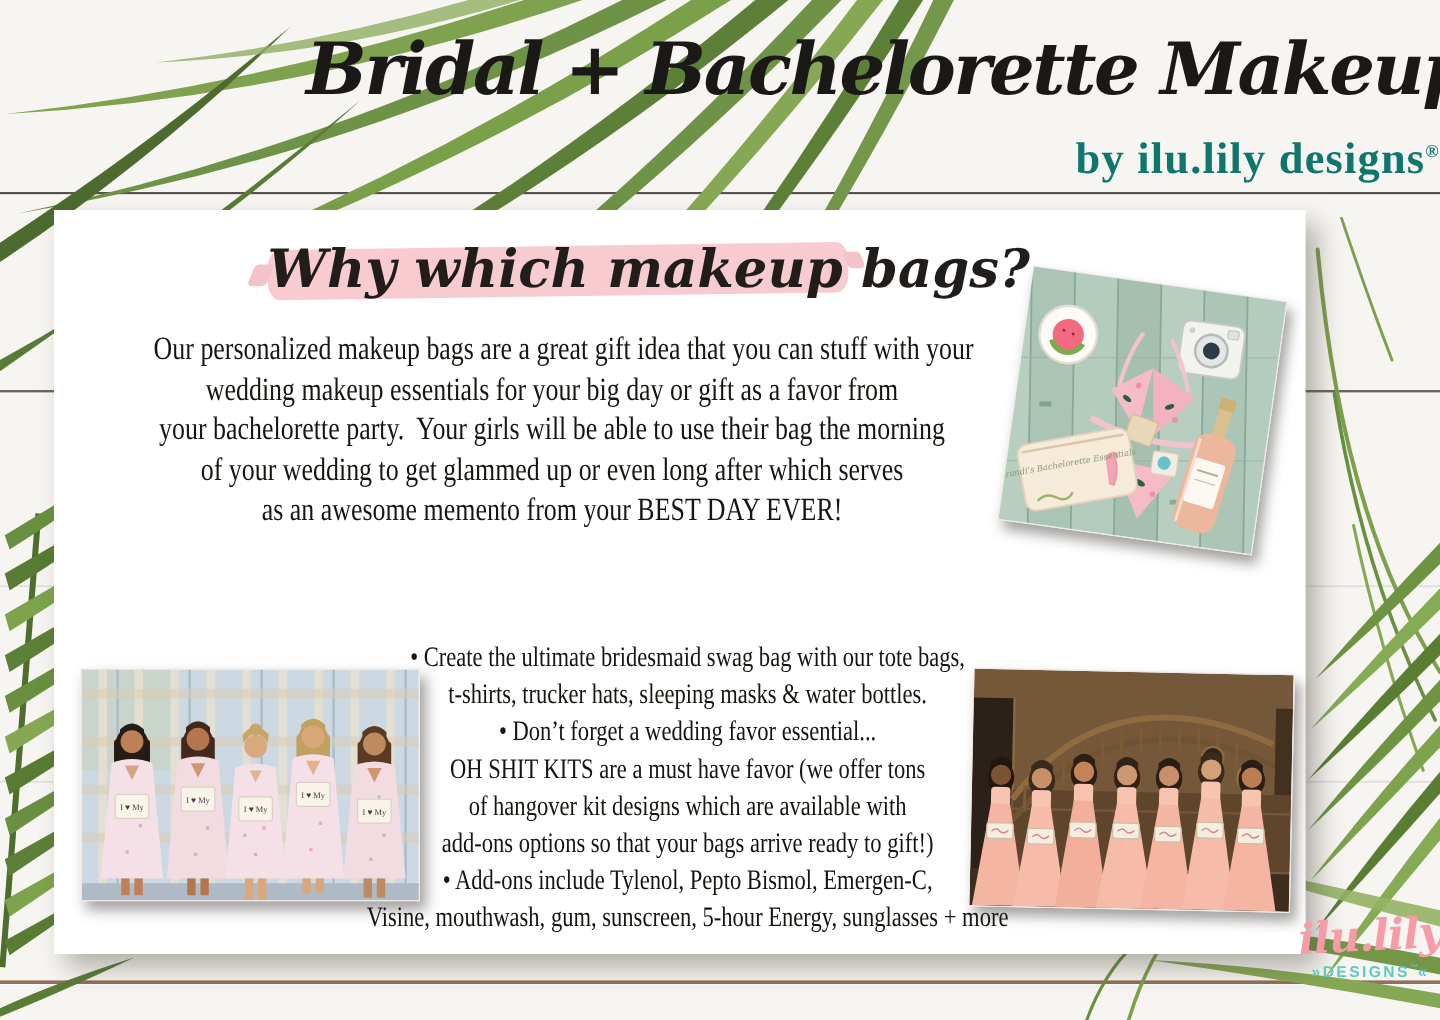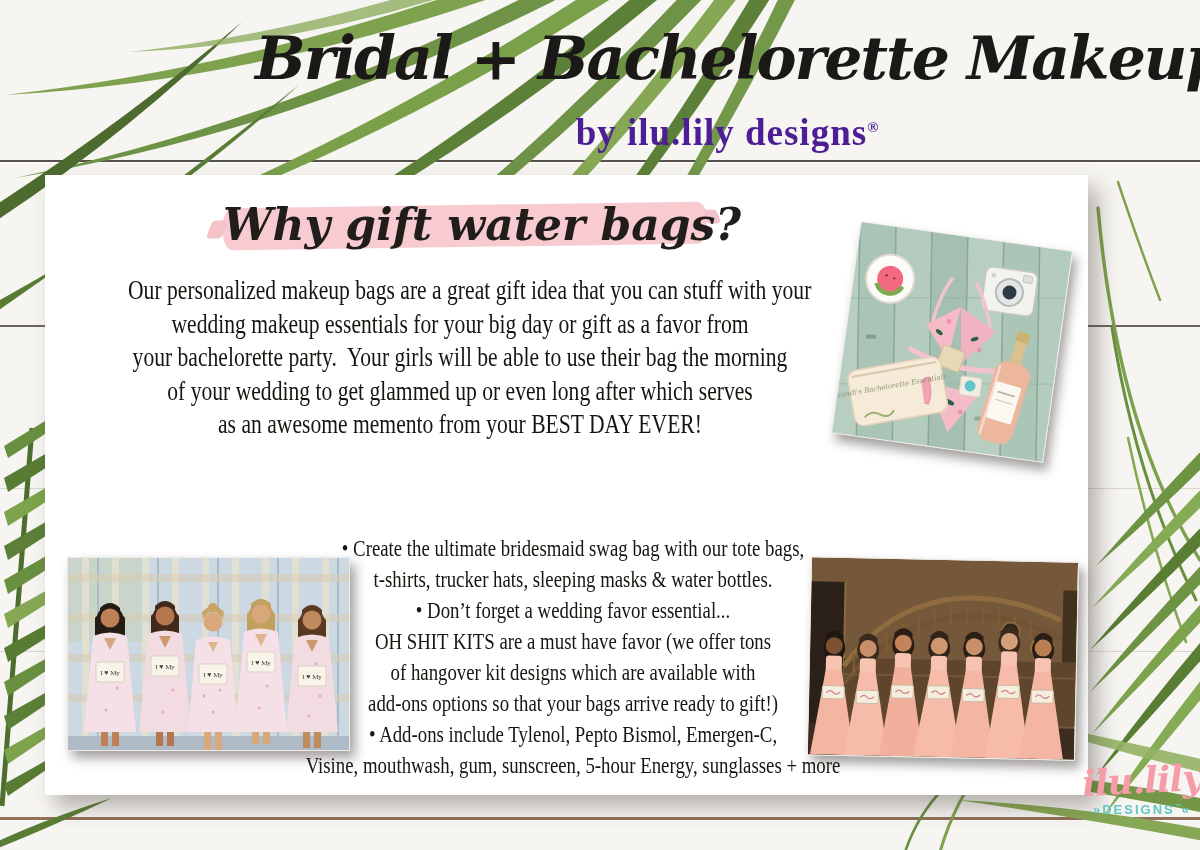--- a/index.html
+++ b/index.html
@@ -20,21 +20,21 @@
   #foliage{position:absolute;left:0;top:0;z-index:1;}
 
   
   .header{position:absolute;left:255px;top:10px;width:945px;text-align:center;z-index:2;}
   .title-script{
     font-family:"DejaVu Serif", serif;font-style:italic;font-weight:bold;
     font-size:60px;letter-spacing:-2px;color:#1b1918;white-space:nowrap;line-height:96px;
   }
   .subtitle{
     font-family:"Liberation Serif", serif;font-weight:bold;
-    font-size:37px;color:#4c1d95;letter-spacing:1px;line-height:42px;
+    font-size:37px;color:#0f766e;letter-spacing:1px;line-height:42px;text-align:right;
   }
   .subtitle sup{font-size:15px;}
 
   
   .card{
     position:absolute;left:45px;top:175px;width:1043px;height:620px;
     background:#ffffff;z-index:2;
     box-shadow:10px 12px 20px rgba(70,63,55,.38);
   }
   .script-heading{position:absolute;text-align:center;}
@@ -159,21 +159,21 @@
 
 <div class="header">
   <div class="title-script">Bridal + Bachelorette Makeup Bags</div>
   <div class="subtitle"><span>by ilu.lily designs</span><sup>®</sup></div>
 </div>
 
 <div class="card">
 
   <div class="script-heading" id="why-heading">
     <div class="brush"></div>
-    <div class="txt">Why gift water bags?</div>
+    <div class="txt">Why which makeup bags?</div>
   </div>
 
   <div class="copy" id="intro-copy">
     <div class="ln">Our personalized makeup bags are a great gift idea that you can stuff with your</div>
     <div class="ln">wedding makeup essentials for your big day or gift as a favor from</div>
     <div class="ln">your bachelorette party.&nbsp; Your girls will be able to use their bag the morning</div>
     <div class="ln">of your wedding to get glammed up or even long after which serves</div>
     <div class="ln">as an awesome memento from your BEST DAY EVER!</div>
   </div>
 

